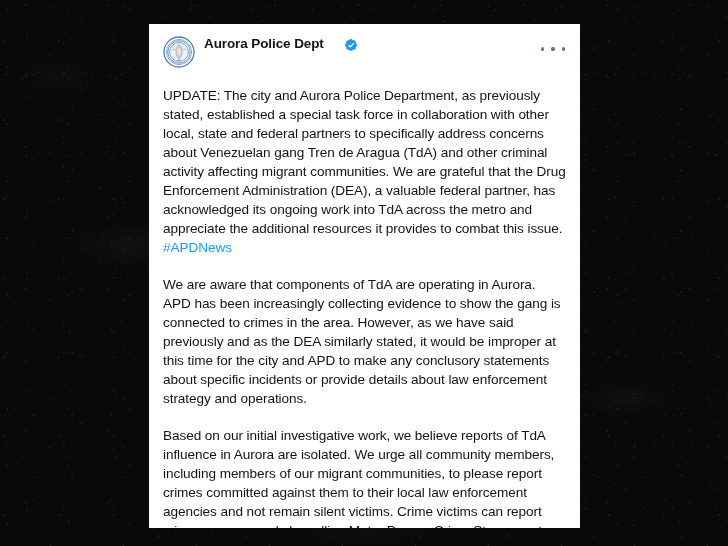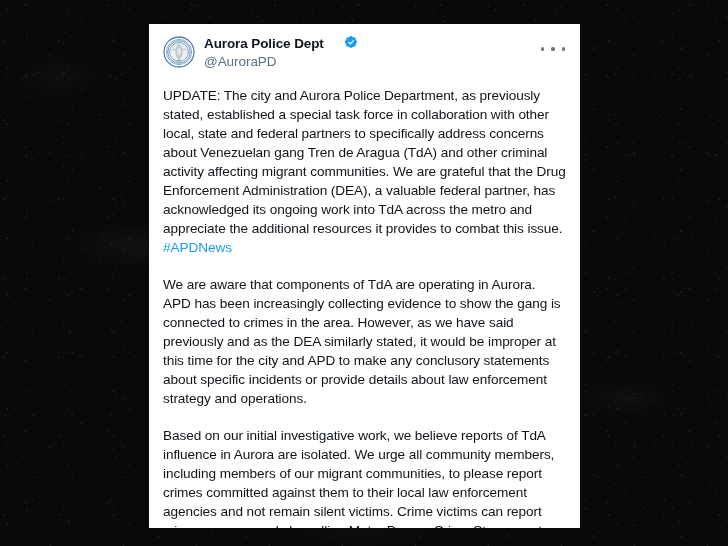--- a/index.html
+++ b/index.html
@@ -99,21 +99,21 @@
 
   .name-block {
     margin-left: 9px;
     display: flex;
     flex-direction: column;
     justify-content: flex-start;
     padding-top: 0px;
   }
   .display-name-row {
     display: flex;
-    align-items: flex-start;
+    align-items: flex-end;
     gap: 20px;
     line-height: 17px;
   }
   .display-name {
     font-size: 13.5px;
     font-weight: bold;
     color: #0f1419;
     letter-spacing: -0.1px;
     white-space: nowrap;
   }
@@ -214,21 +214,20 @@
       </div>
 
       <div class="name-block">
         <div class="display-name-row">
           <span class="display-name">Aurora Police Dept</span>
           <svg class="verified-badge" viewBox="0 0 22 22">
             <path fill="#1d9bf0" d="M20.396 11c-.018-.646-.215-1.275-.57-1.816-.354-.54-.852-.972-1.438-1.246.223-.607.27-1.264.14-1.897-.131-.634-.437-1.218-.882-1.687-.47-.445-1.053-.75-1.687-.882-.633-.13-1.29-.083-1.897.14-.273-.587-.704-1.086-1.245-1.442C12.275 1.815 11.645 1.617 11 1.6c-.646.017-1.276.215-1.817.57-.54.356-.972.855-1.245 1.442-.607-.223-1.264-.27-1.897-.14-.634.131-1.218.437-1.687.882-.445.47-.75 1.053-.882 1.687-.13.633-.083 1.29.14 1.897-.587.274-1.086.705-1.441 1.246-.356.54-.554 1.17-.571 1.816.017.646.215 1.276.57 1.817.356.54.855.972 1.442 1.245-.223.607-.27 1.264-.14 1.897.131.634.437 1.218.882 1.687.47.445 1.053.75 1.687.882.633.13 1.29.083 1.897-.14.273.587.704 1.086 1.245 1.441.541.356 1.17.554 1.817.571.645-.017 1.275-.215 1.816-.571.541-.355.972-.854 1.245-1.441.607.223 1.264.27 1.897.14.634-.132 1.218-.437 1.687-.882.445-.47.75-1.053.882-1.687.13-.633.083-1.29-.14-1.897.587-.273 1.086-.705 1.438-1.245.355-.541.552-1.171.57-1.817z"></path>
             <path fill="#ffffff" d="M9.82 15.4l-3.3-3.3 1.4-1.4 1.9 1.9 4.85-4.85 1.4 1.4z"></path>
           </svg>
         </div>
-        <div class="handle">@AuroraPD</div>
       </div>
 
       <div class="more-menu">
         <span></span>
         <span></span>
         <span></span>
       </div>
     </div>
 
     <div class="tweet-body">

